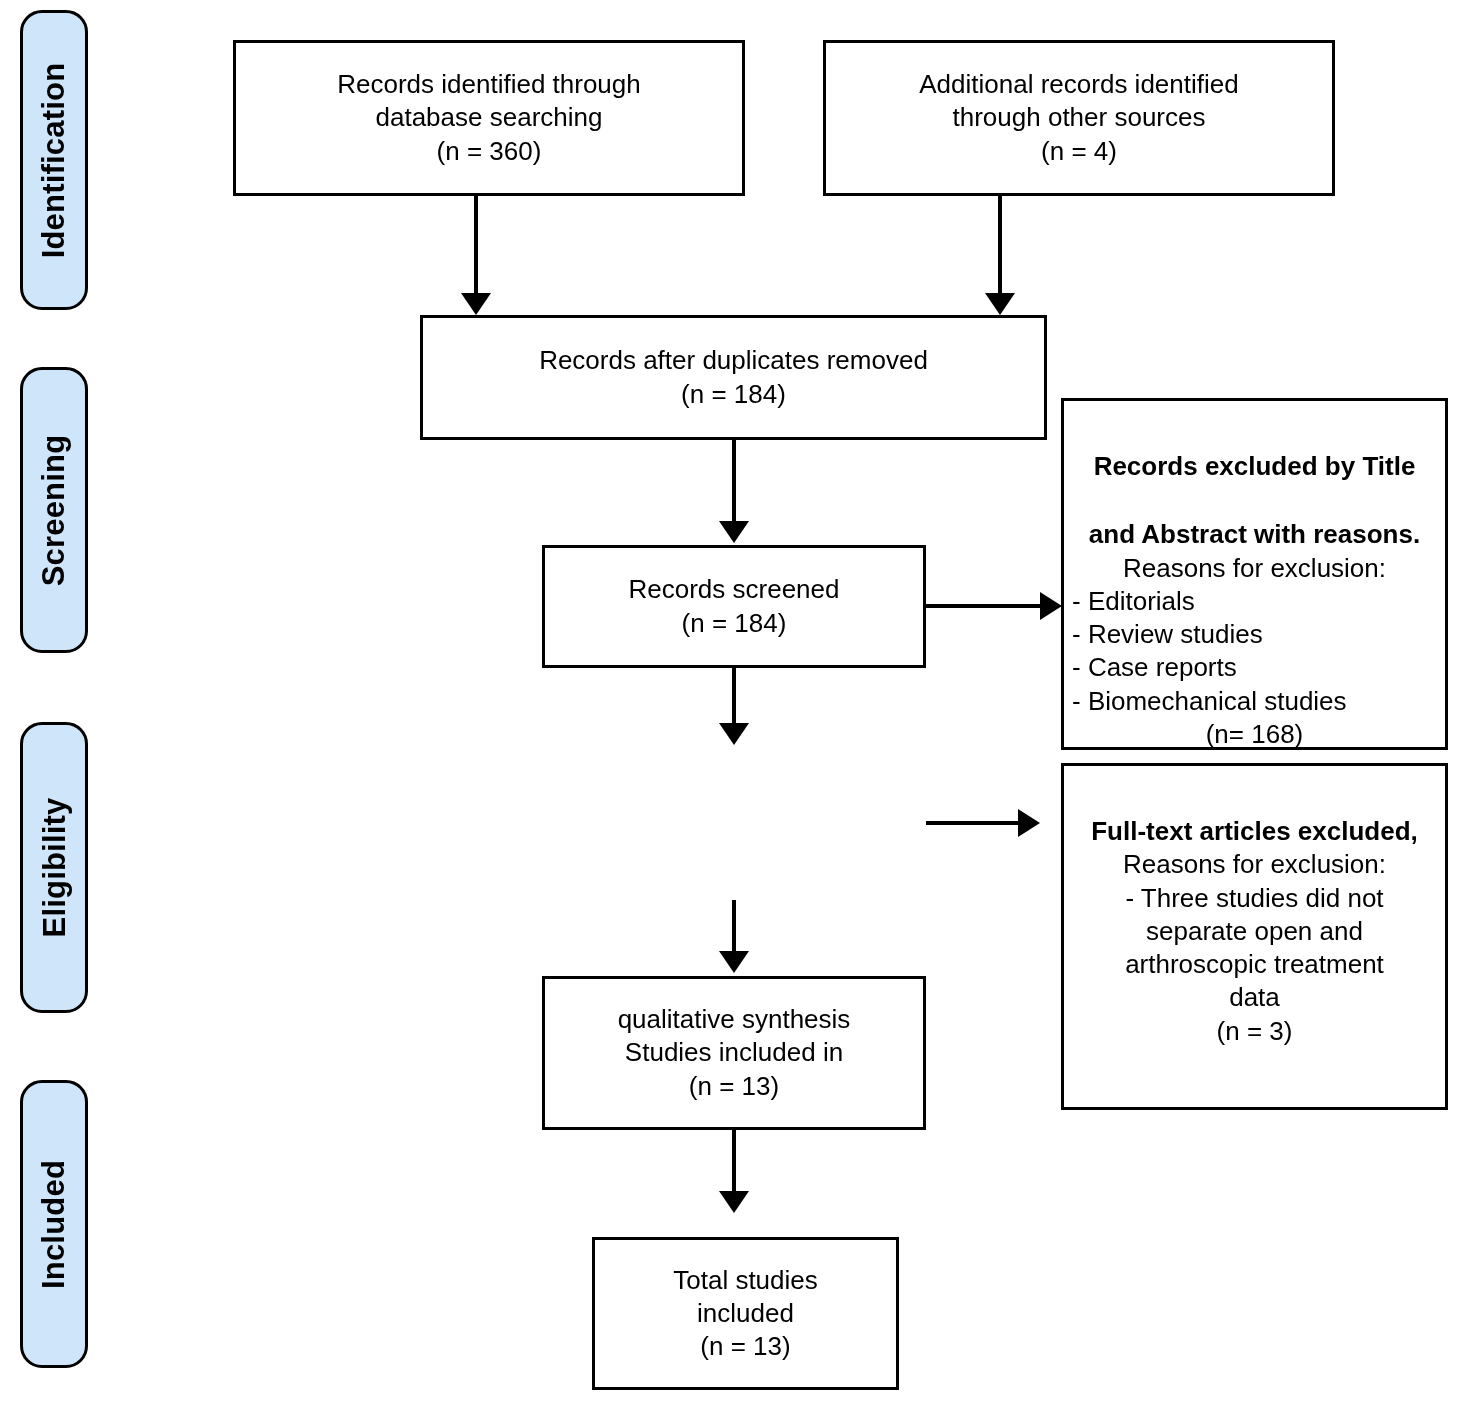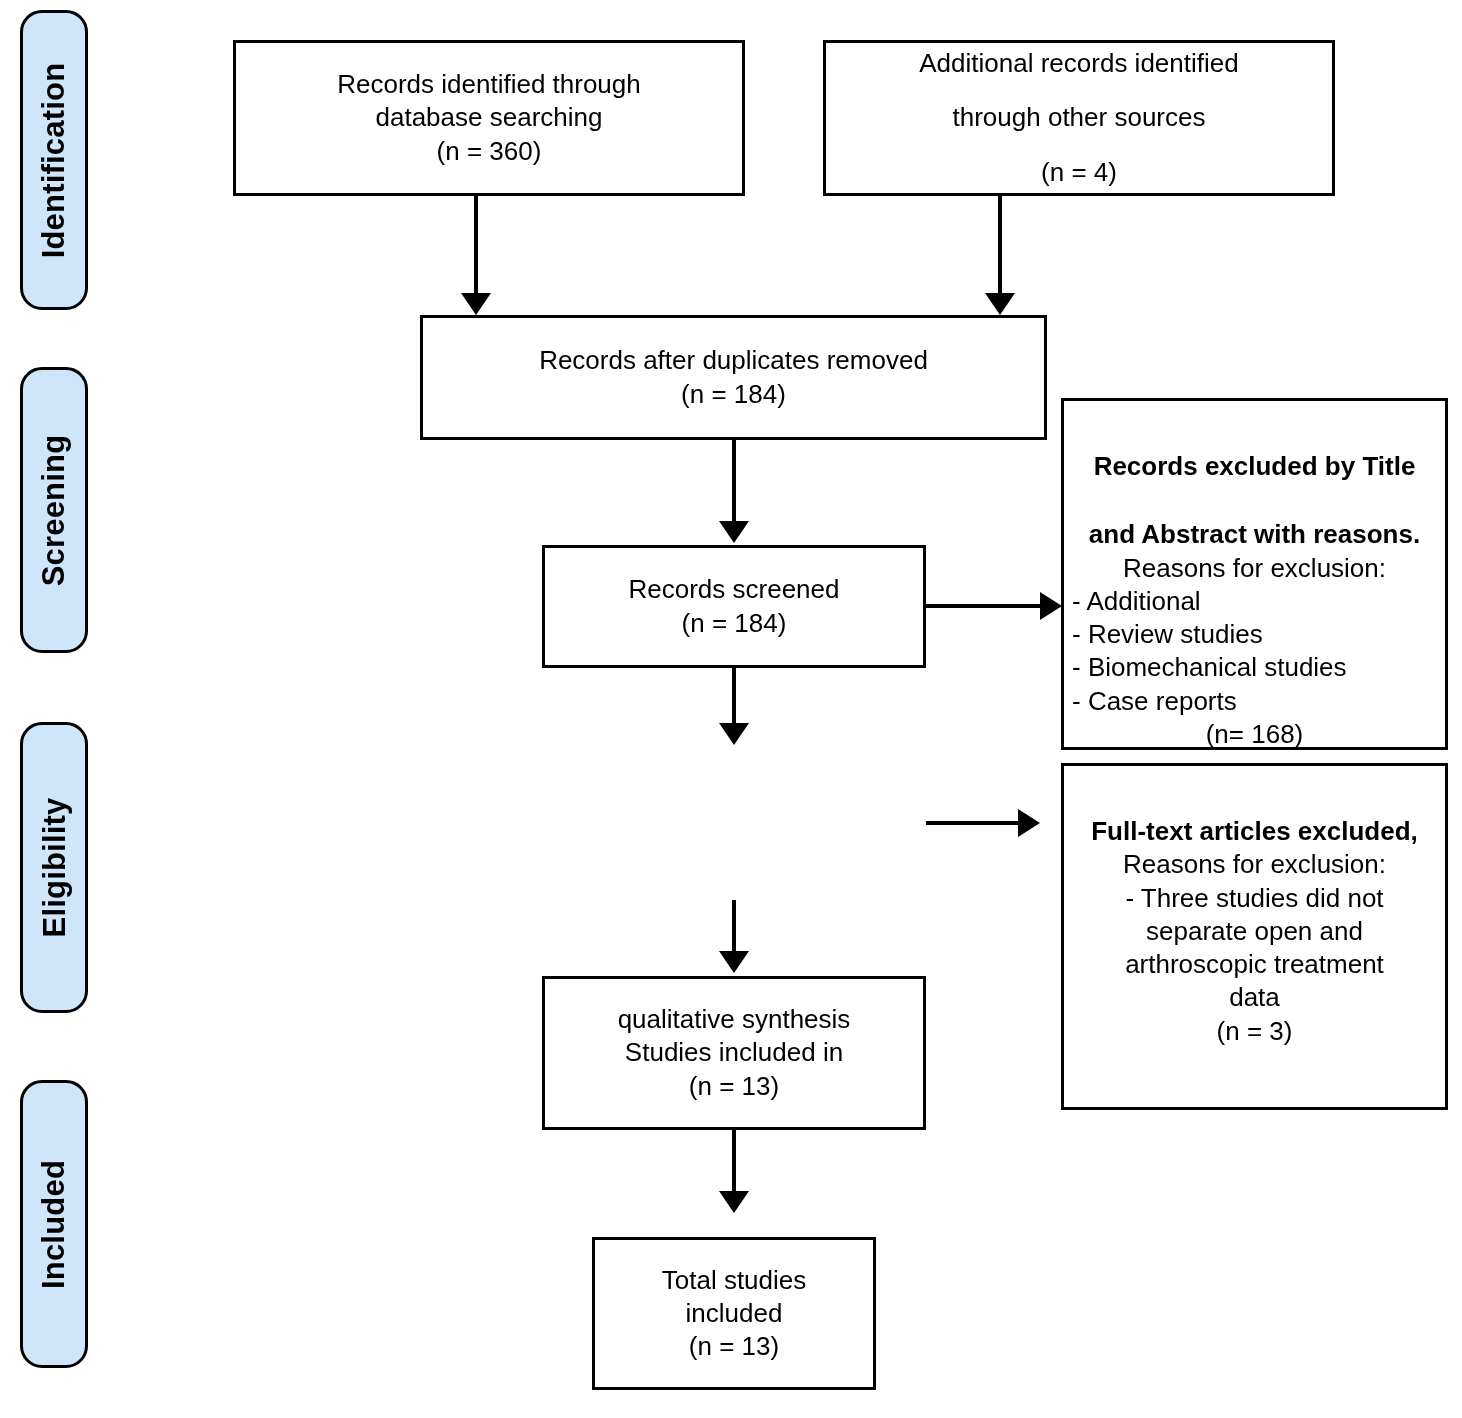--- a/index.html
+++ b/index.html
@@ -108,21 +108,21 @@
   <div class="stage-tab" style="left:20px; top:1080px; width:68px; height:288px;">
     <span class="stage-label">Included</span>
   </div>
 
   <div class="flow-box" style="left:233px; top:40px; width:512px; height:156px;">
     <span class="ln">Records identified through</span>
     <span class="ln">database searching</span>
     <span class="ln">(n = 360)</span>
   </div>
 
-  <div class="flow-box" style="left:823px; top:40px; width:512px; height:156px;justify-content:space-between;">
+  <div class="flow-box" style="left:823px; top:40px; width:512px; height:156px;">
     <span class="ln">Additional records identified</span>
     <span class="ln">through other sources</span>
     <span class="ln">(n = 4)</span>
   </div>
 
   <div class="vline" style="left:474px; top:196px; height:100px;"></div>
   <div class="arrow-down" style="left:461px; top:293px;"></div>
 
   <div class="vline" style="left:998px; top:196px; height:100px;"></div>
   <div class="arrow-down" style="left:985px; top:293px;"></div>
@@ -140,24 +140,24 @@
     <span class="ln">(n = 184)</span>
   </div>
 
   <div class="hline" style="left:926px; top:604px; width:118px;"></div>
   <div class="arrow-right" style="left:1040px; top:592px;"></div>
 
   <div class="flow-box reasons" style="left:1061px; top:398px; width:387px; height:352px;">
     <span class="ln bold">Records excluded by Title</span>
     <span class="ln bold">and Abstract with reasons.</span>
     <span class="ln">Reasons for exclusion:</span>
-    <span class="ln left">- Additional</span>
+    <span class="ln left">- Editorials</span>
     <span class="ln left">- Review studies</span>
+    <span class="ln left">- Case reports</span>
     <span class="ln left">- Biomechanical studies</span>
-    <span class="ln left">- Case reports</span>
     <span class="ln">(n= 168)</span>
   </div>
 
   <div class="vline" style="left:732px; top:668px; height:58px;"></div>
   <div class="arrow-down" style="left:719px; top:723px;"></div>
 
 
   <div class="hline" style="left:926px; top:821px; width:96px;"></div>
   <div class="arrow-right" style="left:1018px; top:809px;"></div>
 
@@ -176,19 +176,19 @@
 
   <div class="flow-box" style="left:542px; top:976px; width:384px; height:154px;">
     <span class="ln">qualitative synthesis</span>
     <span class="ln">Studies included in</span>
     <span class="ln">(n = 13)</span>
   </div>
 
   <div class="vline" style="left:732px; top:1130px; height:64px;"></div>
   <div class="arrow-down" style="left:719px; top:1191px;"></div>
 
-  <div class="flow-box" style="left:592px; top:1237px; width:284px; height:153px;align-items:center;">
+  <div class="flow-box" style="left:592px; top:1237px; width:307px; height:153px;align-items:center;">
     <span class="ln">Total studies</span>
     <span class="ln">included</span>
     <span class="ln">(n = 13)</span>
   </div>
 
 </div>
 
 </body></html>

